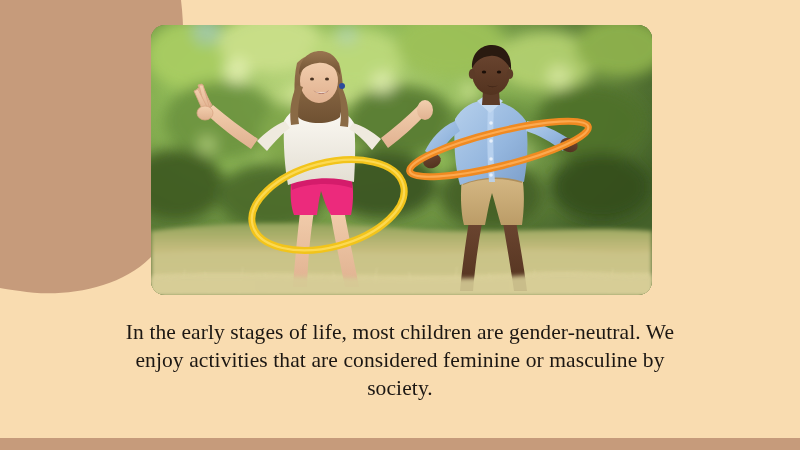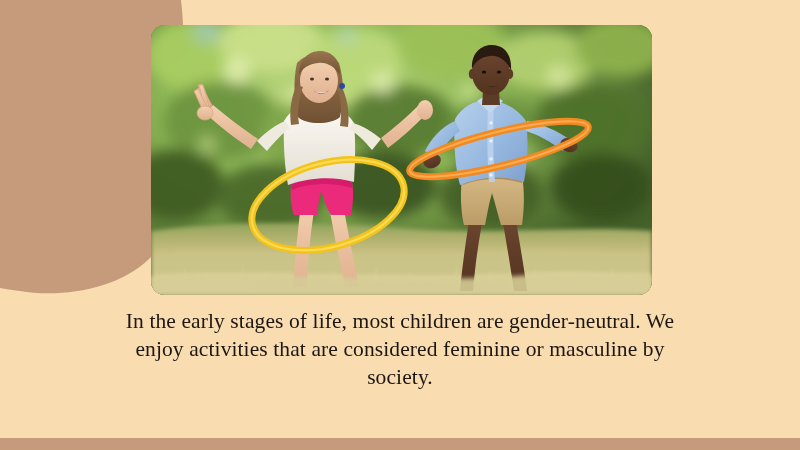--- a/index.html
+++ b/index.html
@@ -48,21 +48,21 @@
     border-radius: 14px;
     overflow: hidden;
     background: #5e7a3a;
   }
   .photo-svg { display: block; width: 100%; height: 100%; }
 
   
   .caption {
     position: absolute;
     left: 120px;
-    top: 307px;
+    top: 318px;
     width: 560px;
     text-align: center;
     color: #1C1713;
     font-family: "Liberation Serif", serif;
     font-size: 21.5px;
     line-height: 28px;
     letter-spacing: 0.1px;
   }
 </style>
 </head>

